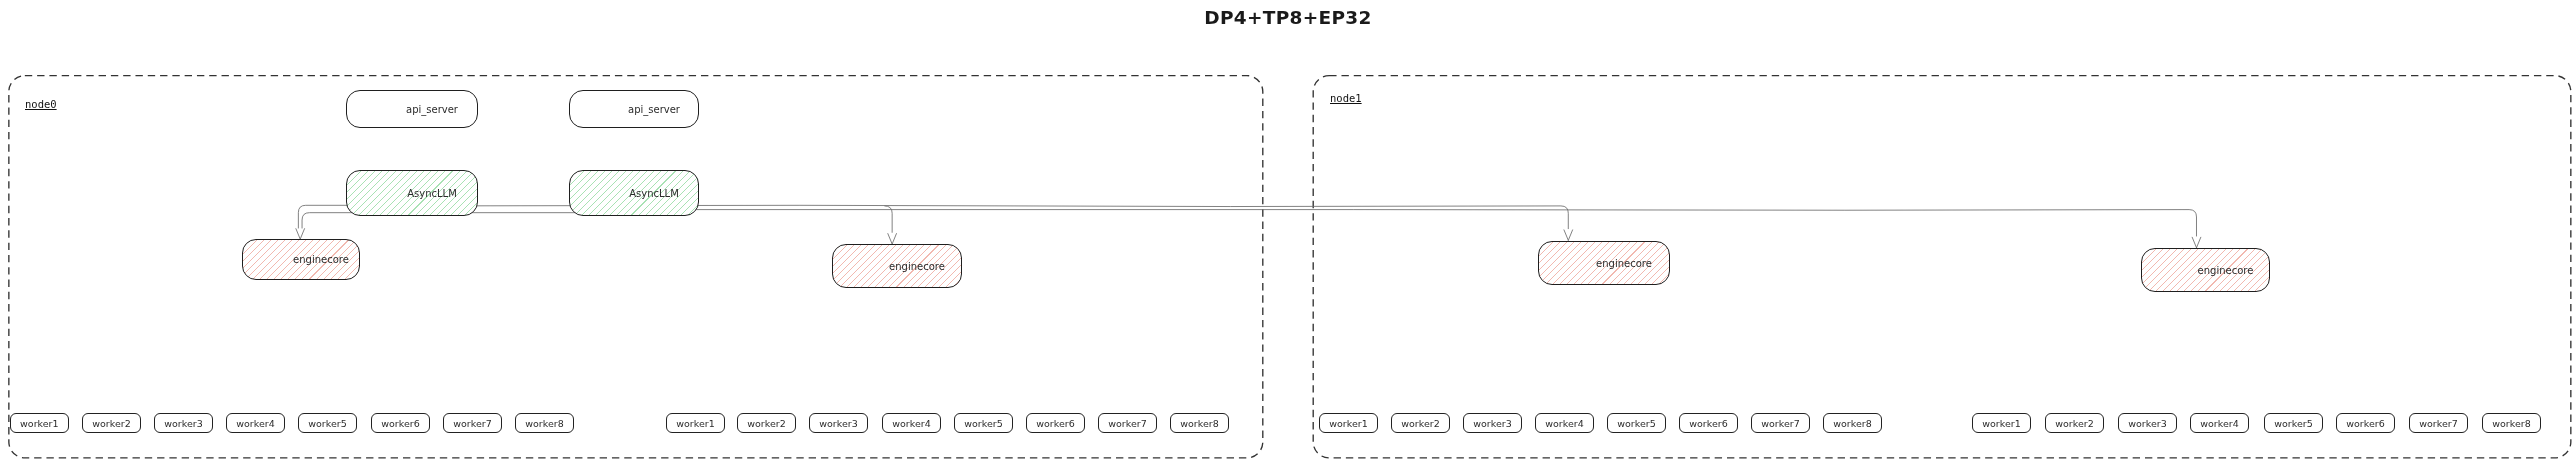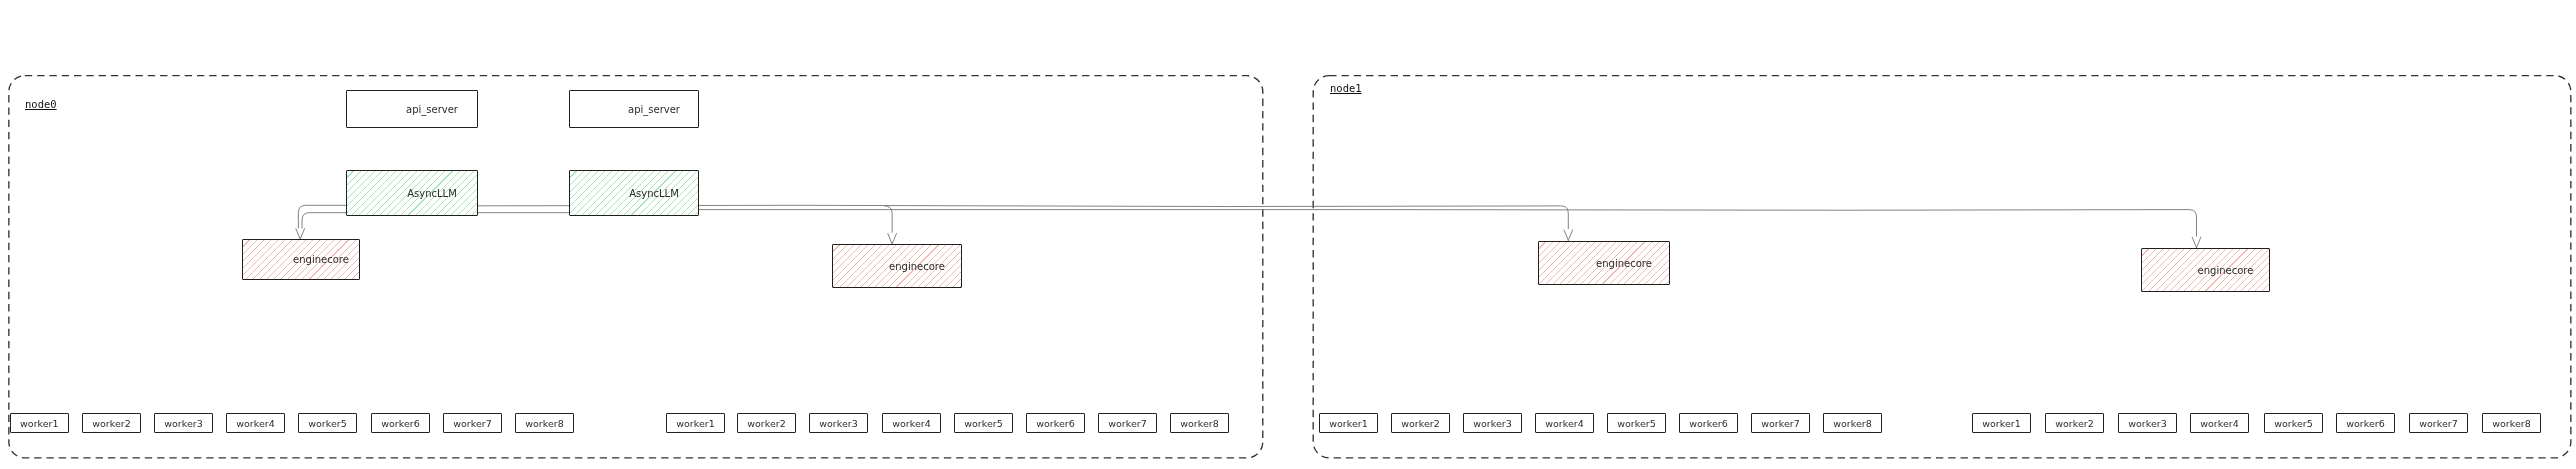--- a/index.html
+++ b/index.html
@@ -22,50 +22,51 @@
     font-size:10.5px;font-weight:500;color:#111;
     z-index:6;
     text-decoration:underline;
   }
   svg.wires{position:absolute;left:0;top:0;z-index:4;}
   .box{
     position:absolute;
     display:flex;align-items:center;justify-content:center;
     background:#ffffff;
     border:1.5px solid #1f1f1f;
-    border-radius:1px;
+    border-radius:14px;
     font-size:10px;
     box-sizing:border-box;
     z-index:8;
     padding-left:40px;
   }
   .hatch-green{
     background:repeating-linear-gradient(135deg,#ffffff 0px,#ffffff 4.2px,#a9e2b4 4.2px,#a9e2b4 5px);
     margin-top:43px;
   }
   .hatch-red{
     background:repeating-linear-gradient(135deg,#ffffff 0px,#ffffff 4.2px,#f2b9b0 4.2px,#f2b9b0 5px);
   }
   .worker{
     position:absolute;
     top:413px;width:59px;height:20px;
     display:flex;align-items:center;justify-content:center;
     background:#ffffff;
     border:1.2px solid #222;
-    border-radius:1px;
+    border-radius:6px;
     font-size:9.5px;
     box-sizing:border-box;
     z-index:8;
   }
 </style>
 </head>
 <body>
 
 <div class="canvas">
 
+  <div class="title">DP4+TP8+EP32</div>
 
   <svg class="wires" width="2576" height="469" viewBox="0 0 4188 763">
 
     <rect x="13" y="123" width="2040" height="622" rx="26" ry="26" fill="none" stroke="#333333" stroke-width="2.2" stroke-dasharray="12 8"></rect>
 
     <rect x="2135" y="123" width="2046" height="622" rx="26" ry="26" fill="none" stroke="#333333" stroke-width="2.2" stroke-dasharray="12 8"></rect>
 
     <g fill="none" stroke="#6e6e6e" stroke-width="1.4" stroke-linecap="round">
 
       <path d="M661 282 L661 322 Q661 334 649 334 L496 334 Q484 334 484 346 L484 371"></path>
@@ -79,21 +80,21 @@
       <path d="M1053 282 L1053 329 Q1053 341 1065 341 L2200 341 L3000 342 L3560 341 Q3572 341 3572 353 L3572 384"></path>
 
       <path d="M480 372 L487 389 M494 372 L487 389"></path>
       <path d="M1443 380 L1450 397 M1457 380 L1450 397"></path>
       <path d="M2543 374 L2550 391 M2557 374 L2550 391"></path>
       <path d="M3565 386 L3572 403 M3579 386 L3572 403"></path>
     </g>
   </svg>
 
   <div class="node-label" style="left:25px;top:98px;">node0</div>
-  <div class="node-label" style="left:1330px;top:82px;">node1</div>
+  <div class="node-label" style="left:1330px;top:92px;">node1</div>
 
   <div class="box" style="left:346px;top:90px;width:132px;height:38px;">api_server</div>
   <div class="box hatch-green" style="left:346px;top:127px;width:132px;height:46px;">AsyncLLM</div>
 
   <div class="box" style="left:569px;top:90px;width:130px;height:38px;">api_server</div>
   <div class="box hatch-green" style="left:569px;top:127px;width:130px;height:46px;">AsyncLLM</div>
 
   <div class="box hatch-red" style="left:242px;top:239px;width:118px;height:41px;">enginecore</div>
   <div class="box hatch-red" style="left:832px;top:244px;width:130px;height:44px;">enginecore</div>
   <div class="box hatch-red" style="left:1538px;top:241px;width:132px;height:44px;">enginecore</div>

